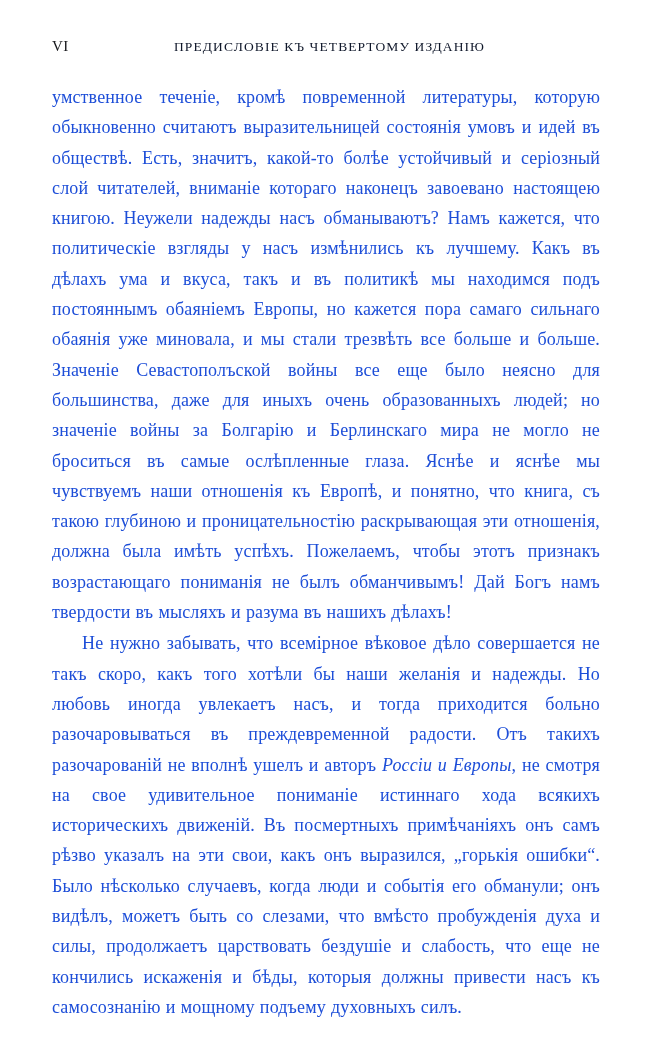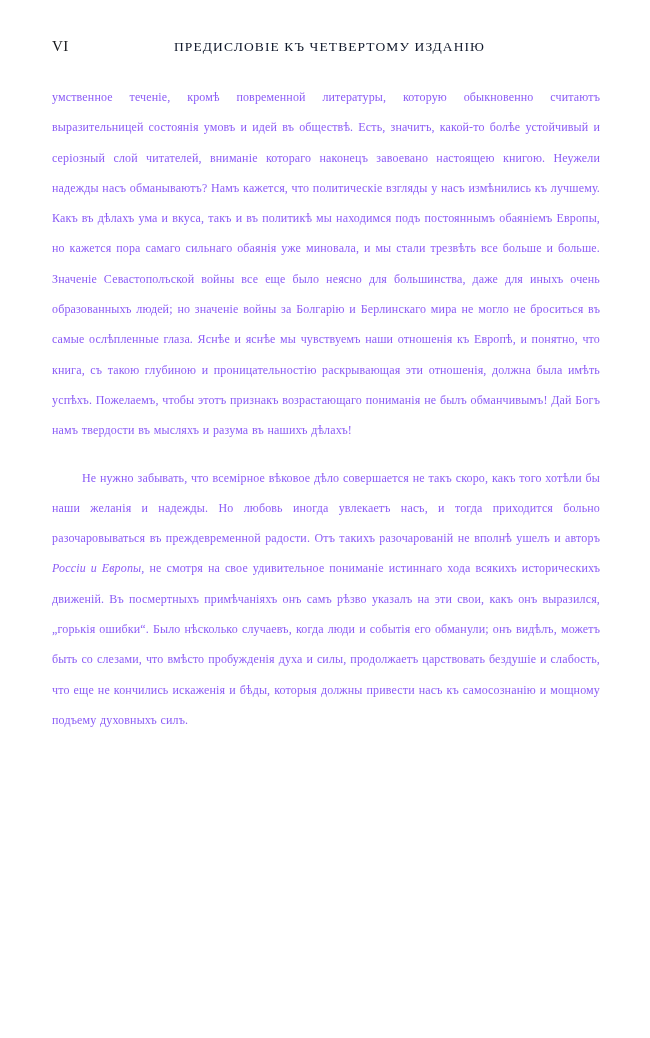--- a/index.html
+++ b/index.html
@@ -46,30 +46,30 @@
     padding-left: 62px;
   }
   .body-block {
     position: absolute;
     top: 82px;
     left: 52px;
     width: 548px;
   }
   p.para {
     margin: 0;
-    font-size: 12px;
+    font-size: 18px;
     line-height: 30.3px;
     text-align: justify;
     text-align-last: left;
     letter-spacing: 0.15px;
-    color: #8b5cf6;
+    color: #1d4ed8;
     word-spacing: 0.5px;
   }
   p.para + p.para {
-    margin-top: 17px;
+    margin-top: 1px;
   }
   p.indent {
     text-indent: 30px;
   }
   i {
     font-style: italic;
   }
 </style>
 </head>
 <body>

